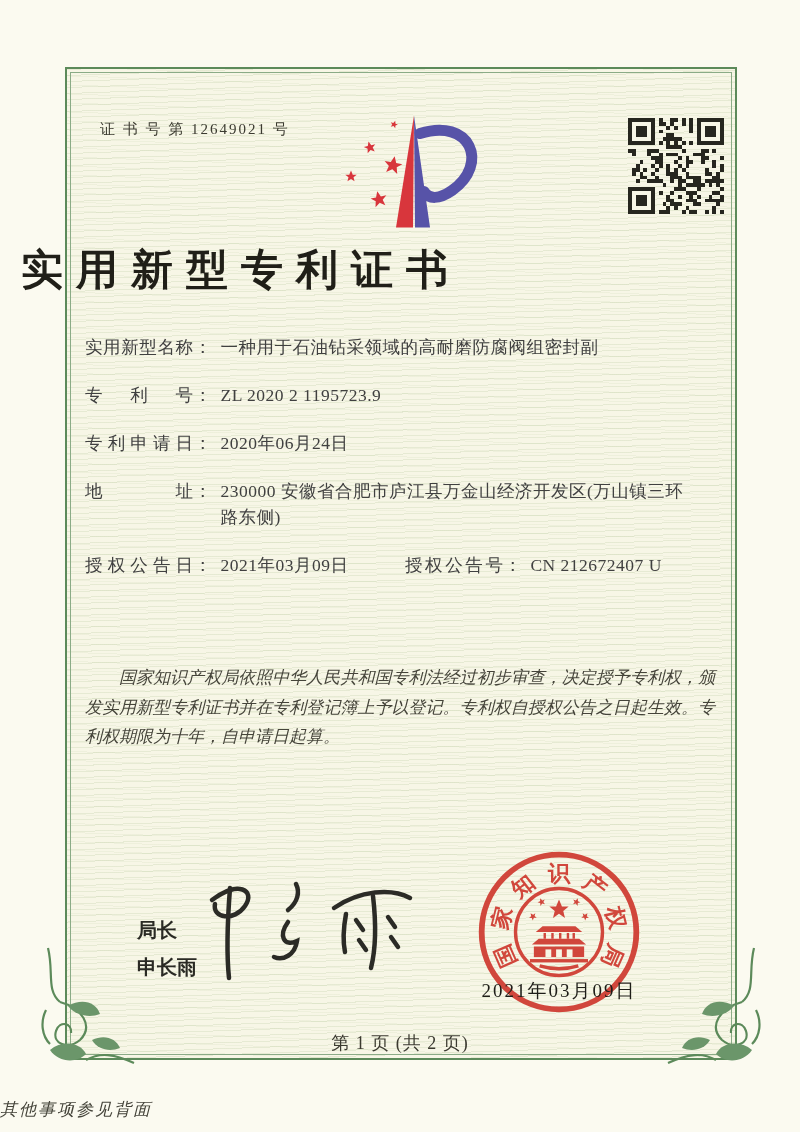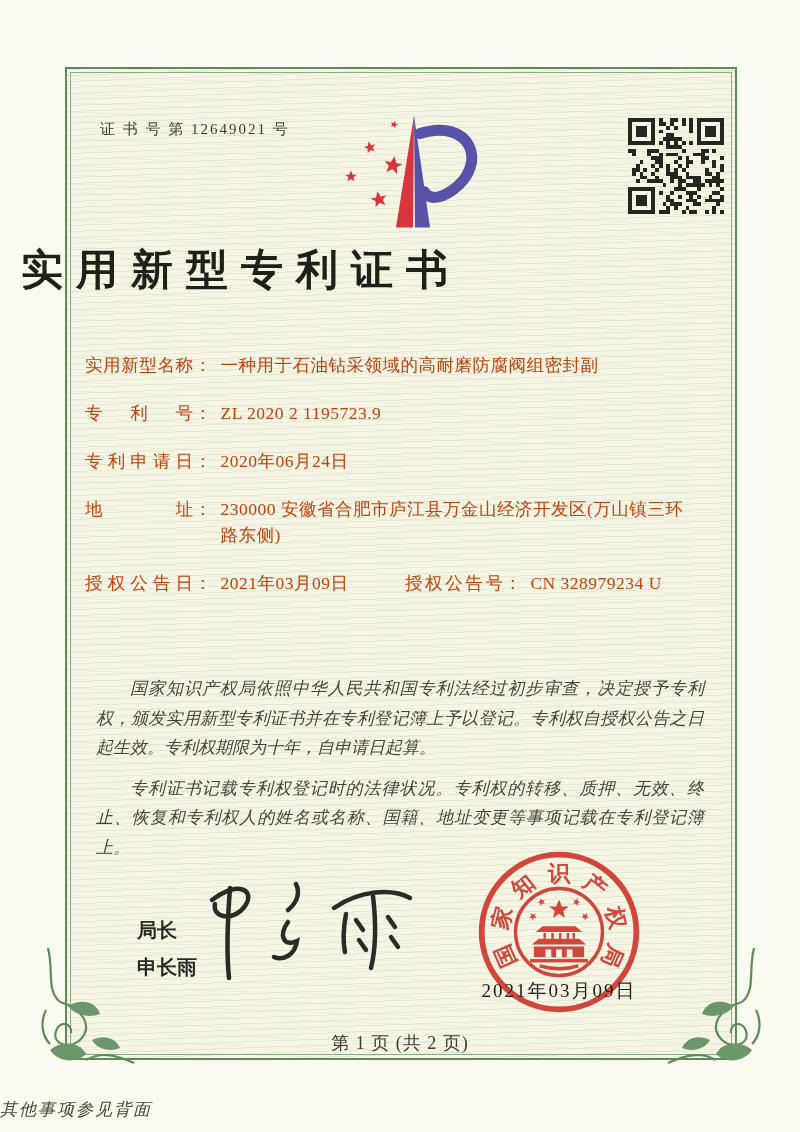--- a/index.html
+++ b/index.html
@@ -29,37 +29,37 @@
     position:absolute;left:100px;top:120px;
     font-size:15px;letter-spacing:2px;color:#3b3a30;
   }
   .logo{position:absolute;left:336px;top:108px;width:170px;height:128px;}
   .qr{position:absolute;left:628px;top:118px;width:96px;height:96px;}
   .title{
     position:absolute;left:8px;top:242px;width:100%;
     font-size:42px;letter-spacing:13px;text-indent:13px;
     color:#201f18;font-weight:600;
   }
-  .fields{position:absolute;left:85px;top:352px;width:632px;font-size:17.5px;color:#c2410c;}
+  .fields{position:absolute;left:85px;top:334px;width:632px;font-size:17.5px;color:#404040;}
   .frow{margin-bottom:22px;line-height:26px;white-space:nowrap;}
   .flabel{
     display:inline-block;width:108px;vertical-align:top;
     text-align:justify;text-align-last:justify;
   }
   .colon{display:inline-block;margin:0 9px 0 1px;vertical-align:top;}
   .fvalue{display:inline-block;vertical-align:top;letter-spacing:.5px;}
   .fvalue.wrap{white-space:normal;max-width:480px;}
   .pair2{display:inline-block;margin-left:52px;}
   .flabel.w2{width:98px;}
   .paragraphs{
     position:absolute;left:85px;top:663px;width:630px;
     font-size:17px;line-height:29.5px;color:#45443a;
     font-style:italic;text-align:justify;
   }
-  .paragraphs p{margin:11px;text-indent:2em;}
+  .paragraphs p{margin:0;text-indent:2em;}
   .signer{
     position:absolute;left:100px;top:912px;
     font-family:"Liberation Sans","DejaVu Sans",sans-serif;
     font-size:20px;line-height:37px;color:#2a2a24;font-weight:600;margin-left:37px;
   }
   .signature{position:absolute;left:168px;top:862px;width:270px;height:136px;}
   .seal{position:absolute;left:472px;top:845px;width:174px;height:174px;opacity:.93;}
   .seal-date{
     position:absolute;left:462px;top:978px;width:194px;text-align:center;
     font-size:19px;letter-spacing:2px;color:#1e1d18;
@@ -306,28 +306,27 @@
     </div>
     <div class="frow">
       <span class="flabel">专利申请日</span><span class="colon">：</span><span class="fvalue">2020年06月24日</span>
     </div>
     <div class="frow">
       <span class="flabel">地址</span><span class="colon">：</span><span class="fvalue wrap">230000 安徽省合肥市庐江县万金山经济开发区(万山镇三环路东侧)</span>
     </div>
     <div class="frow">
       <span class="flabel">授权公告日</span><span class="colon">：</span><span class="fvalue">2021年03月09日</span>
       <span class="pair2">
-        <span class="flabel w2">授权公告号</span><span class="colon">：</span><span class="fvalue">CN 328979234 U</span>
+        <span class="flabel w2">授权公告号</span><span class="colon">：</span><span class="fvalue">CN 212672407 U</span>
       </span>
     </div>
   </div>
 
   <div class="paragraphs">
     <p>国家知识产权局依照中华人民共和国专利法经过初步审查，决定授予专利权，颁发实用新型专利证书并在专利登记簿上予以登记。专利权自授权公告之日起生效。专利权期限为十年，自申请日起算。</p>
-    <p>专利证书记载专利权登记时的法律状况。专利权的转移、质押、无效、终止、恢复和专利权人的姓名或名称、国籍、地址变更等事项记载在专利登记簿上。</p>
   </div>
 
   <div class="signer">
     <div>局长</div>
     <div>申长雨</div>
   </div>
 
   <svg class="signature" viewBox="0 0 270 136" fill="none" stroke="#2b2b26" stroke-width="4.5" stroke-linecap="round">
     <path d="M62,26 C60,52 58,88 61,116"></path>
     <path d="M44,38 C70,18 88,28 77,44 C66,60 44,56 47,42"></path>

